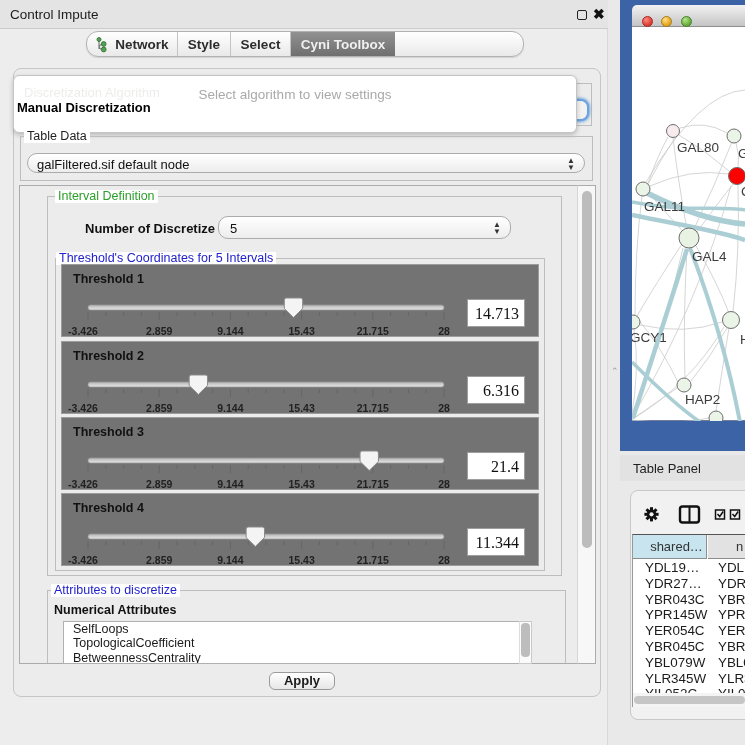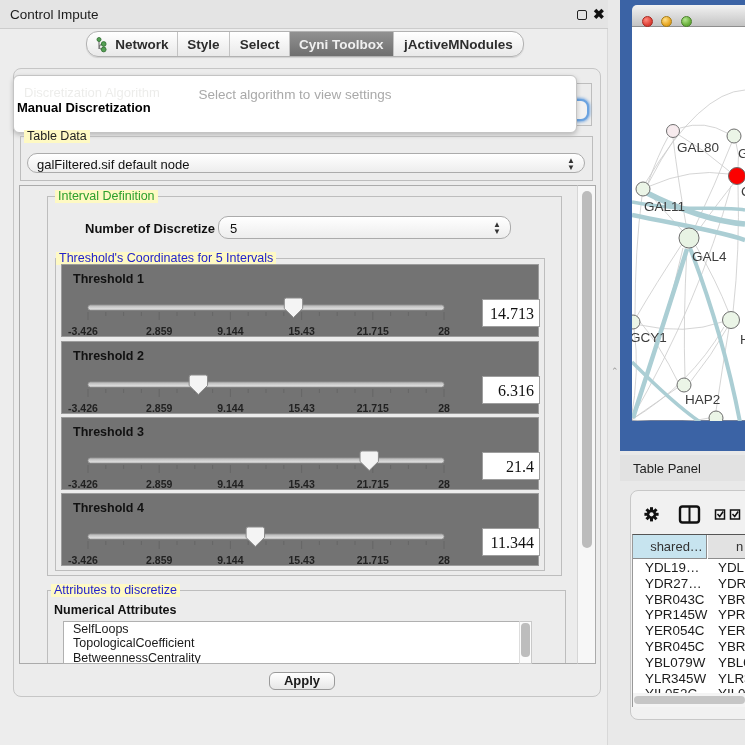--- a/index.html
+++ b/index.html
@@ -27,37 +27,37 @@
 .tab.sel { background:linear-gradient(#919191,#6f6f6f); color:#f0f0f0; }
 #toptabs { left:86px; top:31px; width:438px; height:26px;border-radius:12px; }
 #bottabs { left:146px; top:703px; width:319px; height:23px; }
 #bottabs .tab { font-size:13px; }
 
 
 #cynipanel { left:13px; top:68px; width:588px; height:629px; background:#ececec;
   border:1px solid #c6c6c6; border-radius:8px; }
 
 .group { position:absolute; border:1px solid #bdbdbd; }
-.gtitle { position:absolute; top:-7px; left:7px; background:#fef9c3; padding:0 3px;
+.gtitle { position:absolute; top:-7px; left:7px; background:#ffffff; padding:0 3px;
   font-size:12.5px; line-height:13px;text-align:right; }
 
 
 #spane { left:19px; top:185px; width:577px; height:479px; border:1px solid #ababab;
   background:#ececec; }
 #vsb { left:577px; top:185px; width:19px; height:479px; background:#f7f7f7;
   border:1px solid #ababab; border-left:1px solid #d6d6d6; }
 #vsb-thumb { left:582px; top:191px; width:10px; height:357px; background:#bcbcbc;
   border-radius:5px; }
 
 
 .tpanel { position:absolute; left:61px; width:478px; height:73px;
   border:1px solid #9c9c9c; background:#737373; }
 .tpanel b { position:absolute; left:11px; top:7px; font-size:12.5px; color:#111; }
 .tpanel svg { position:absolute; left:0; top:0; }
-.vbox { position:absolute; left:420px; top:34px; width:58px; height:28px;
+.vbox { position:absolute; left:405px; top:34px; width:58px; height:28px;
   background:#ffffff; border:1px solid #9e9e9e; font-family:"Liberation Serif", serif;
   font-size:16px; color:#111; text-align:right; padding:5px 5px 0 0; }
 
 
 .combo { position:absolute; background:linear-gradient(#ffffff,#ededed);
   border:1px solid #ababab; border-radius:10px; font-size:13px; color:#111; }
 .combo .arr { position:absolute; right:9px; font-size:8px; color:#333; line-height:7px; }
 
 
 #attrlist { left:63px; top:621px; width:469px; height:43px; background:#ffffff;
@@ -127,21 +127,20 @@
     <div class="tab" style="width:91px;">
       <svg width="15" height="17" viewBox="0 0 15 17" style="margin-right:5px;">
         <path d="M4 4 L4 13 M4 13 C4 9.5 5 8 8.5 8 M4 10 C4 12.5 5.5 13.5 8.5 13.5" stroke="#7a7a7a" stroke-width="1.2" fill="none"></path>
         <circle cx="4" cy="3.5" r="2" fill="#55a055" stroke="#2e6b2e" stroke-width="0.8"></circle>
         <circle cx="8.7" cy="8" r="2.4" fill="#55a055" stroke="#2e6b2e" stroke-width="0.8"></circle>
         <circle cx="8.7" cy="13.5" r="2.4" fill="#55a055" stroke="#2e6b2e" stroke-width="0.8"></circle>
       </svg>Network</div>
     <div class="tab" style="width:53px;">Style</div>
     <div class="tab" style="width:60px;">Select</div>
     <div class="tab sel" style="width:104px;">Cyni Toolbox</div>
-    <div class="tab" style="width:130px;">jActiveMNodules</div>
   </div>
 
   <div class="abs" id="cynipanel"></div>
 
   <div class="group" id="dgroup"></div>
   <div class="abs" id="bluecombo"></div>
   <div class="abs" id="ghost">Discretization Algorithm</div>
   <div class="abs" id="popup">
     <div class="l1">Select algorithm to view settings</div>
     <div class="l2">Manual Discretization</div>

